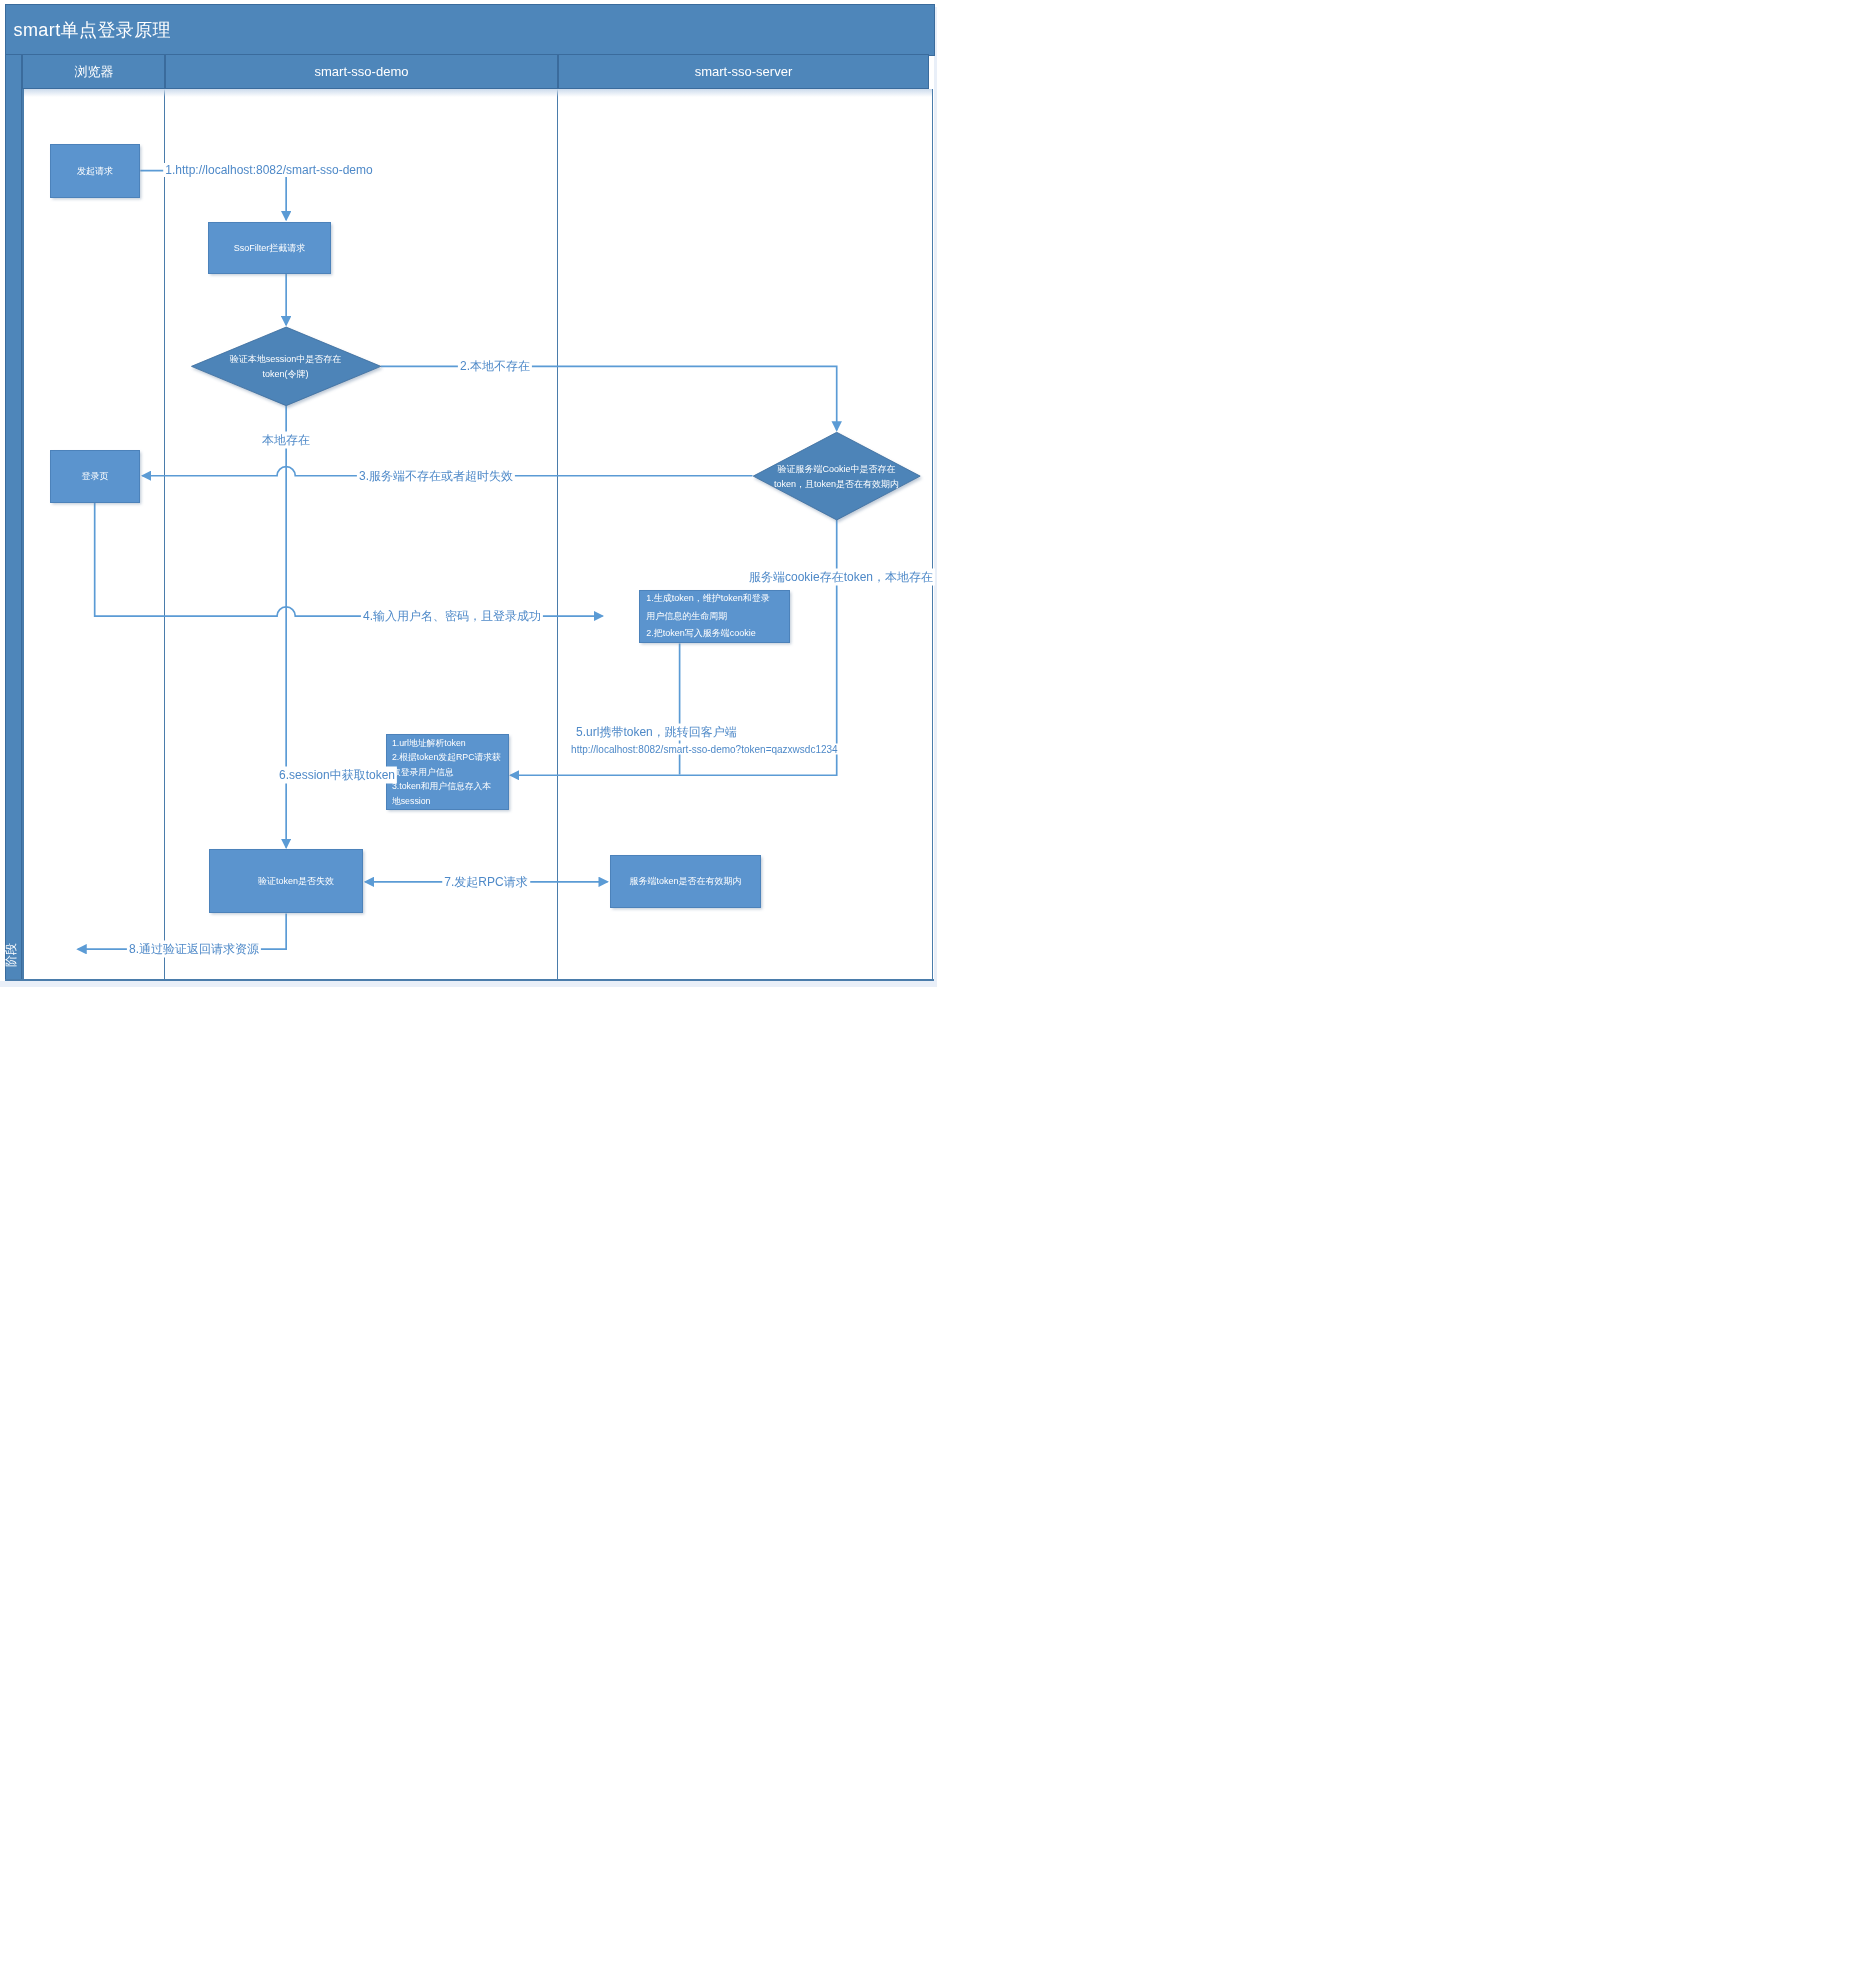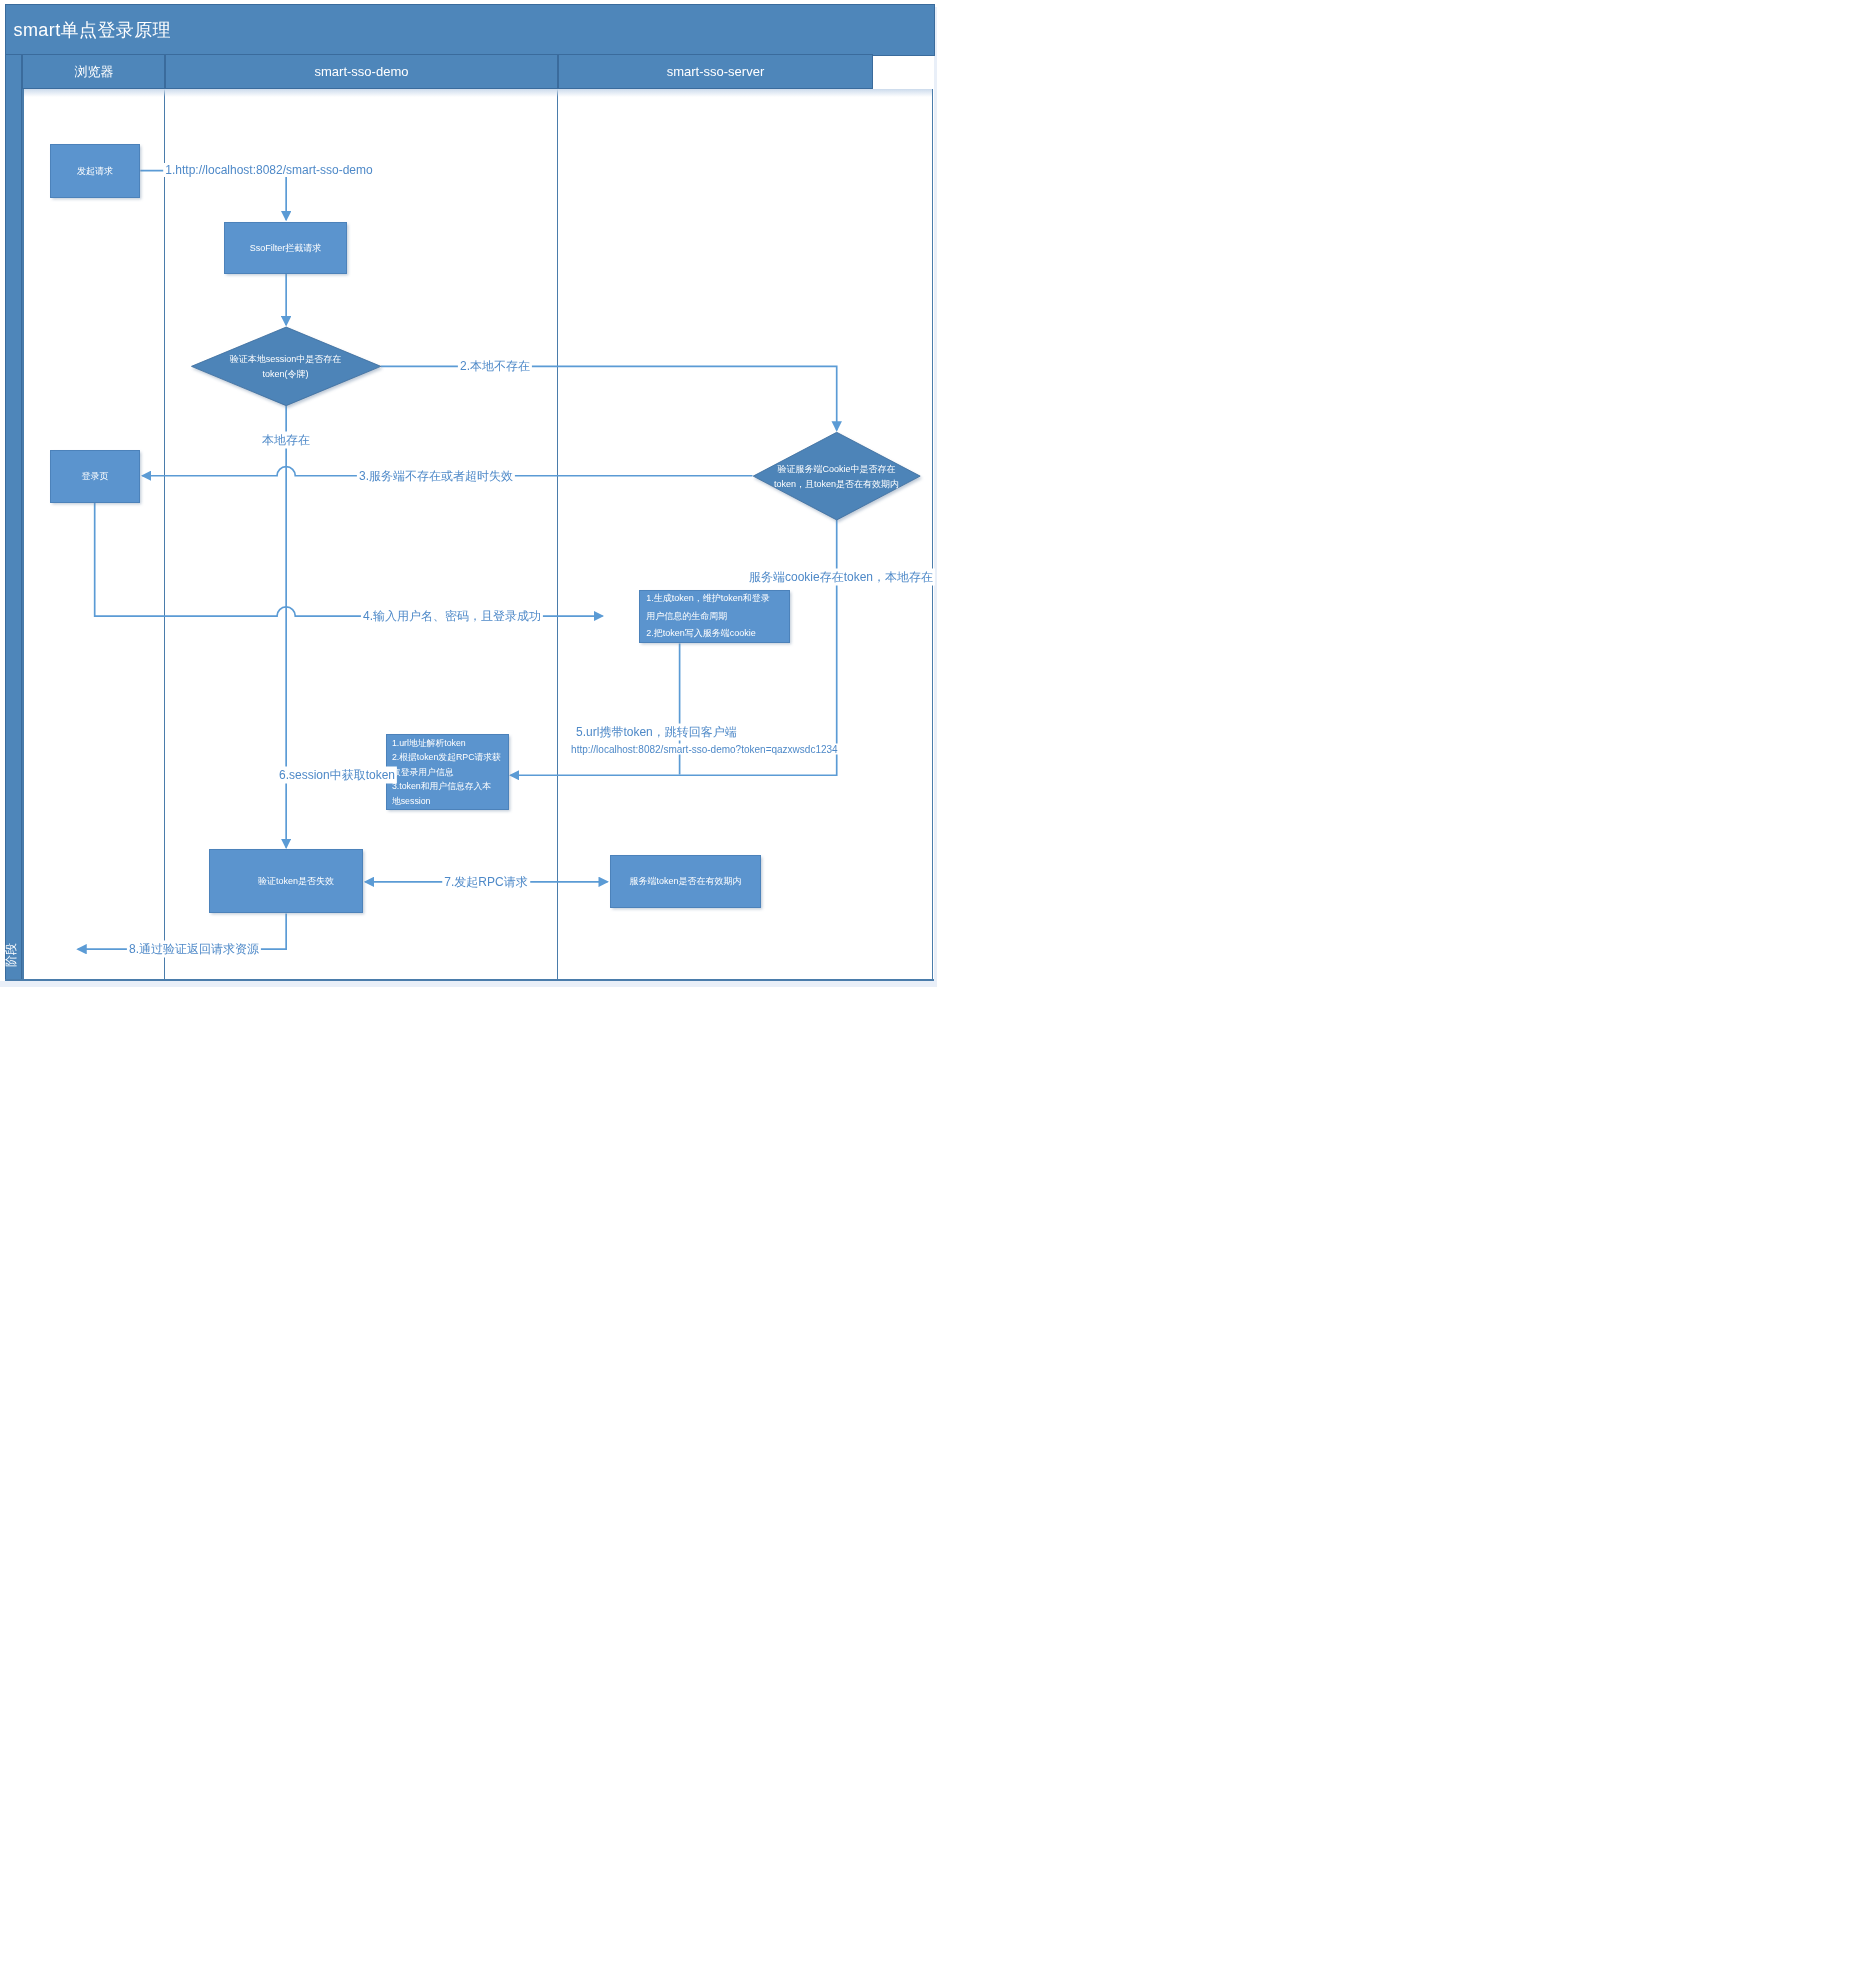--- a/index.html
+++ b/index.html
@@ -34,21 +34,21 @@
     transform:rotate(-90deg);z-index:2;
   }
   .lane-header{
     position:absolute;top:54px;height:35px;background:var(--header-bar);
     border:0.7px solid var(--dark-border);box-sizing:border-box;
     display:flex;align-items:center;justify-content:center;z-index:1;
   }
   .lane-header span{color:#fff;font-size:13px;}
   #lane-header-browser{left:22.4px;width:143px;}
   #lane-header-demo{left:165px;width:393px;}
-  #lane-header-server{left:558px;width:315px;}
+  #lane-header-server{left:558px;width:371px;}
   .vline{position:absolute;top:89px;width:1.4px;height:891px;background:var(--lane-line);z-index:1;}
   #vl-left{left:22.4px;}
   #vl-1{left:164px;}
   #vl-2{left:557px;}
   #vl-right{left:932px;}
   .hline-bottom{position:absolute;left:4.9px;top:979px;width:929px;height:1.8px;background:var(--lane-line);z-index:1;}
   .header-shadow{position:absolute;left:24px;top:89px;width:908px;height:7.7px;
     background:linear-gradient(#ccdbec,rgba(255,255,255,0));z-index:1;}
   .outside-bottom{position:absolute;left:0;top:981px;width:937px;height:6.3px;background:var(--outside-bg);z-index:0;}
   .outside-right{position:absolute;left:934px;top:7px;width:3.5px;height:979px;background:var(--outside-bg);z-index:0;}
@@ -61,21 +61,21 @@
   
   .node{
     position:absolute;background:var(--node-fill);border:0.7px solid var(--node-border);
     box-sizing:border-box;color:#fff;font-size:9px;z-index:3;
     display:flex;align-items:center;justify-content:center;text-align:center;
     box-shadow:1.8px 2.1px 2.8px rgba(110,135,165,.45);
   }
   .node.multiline{flex-direction:column;align-items:flex-start;justify-content:center;text-align:left;}
   .node.multiline div{white-space:nowrap;line-height:17.5px;}
   #node-request{left:50px;top:144px;width:90px;height:54px;}
-  #node-ssofilter{left:224px;top:222px;width:123px;height:52px;}
+  #node-ssofilter{left:208px;top:222px;width:123px;height:52px;}
   #node-login{left:50px;top:450px;width:90px;height:53px;}
   #node-generate{left:639px;top:590px;width:151px;height:53px;padding:1.4px 6.3px;}
   #node-parse{left:386px;top:734px;width:123px;height:76px;padding:1.4px 4.9px;font-size:8.8px;}
   #node-parse div{line-height:14.6px;}
   #node-validate{left:209px;top:849px;width:154px;height:64px;padding-left:20px;}
   #node-servertoken{left:610px;top:855px;width:151px;height:53px;}
   
   .dtext{
     position:absolute;color:#fff;font-size:9px;line-height:14.7px;z-index:3;
     display:flex;flex-direction:column;align-items:center;justify-content:center;text-align:center;

